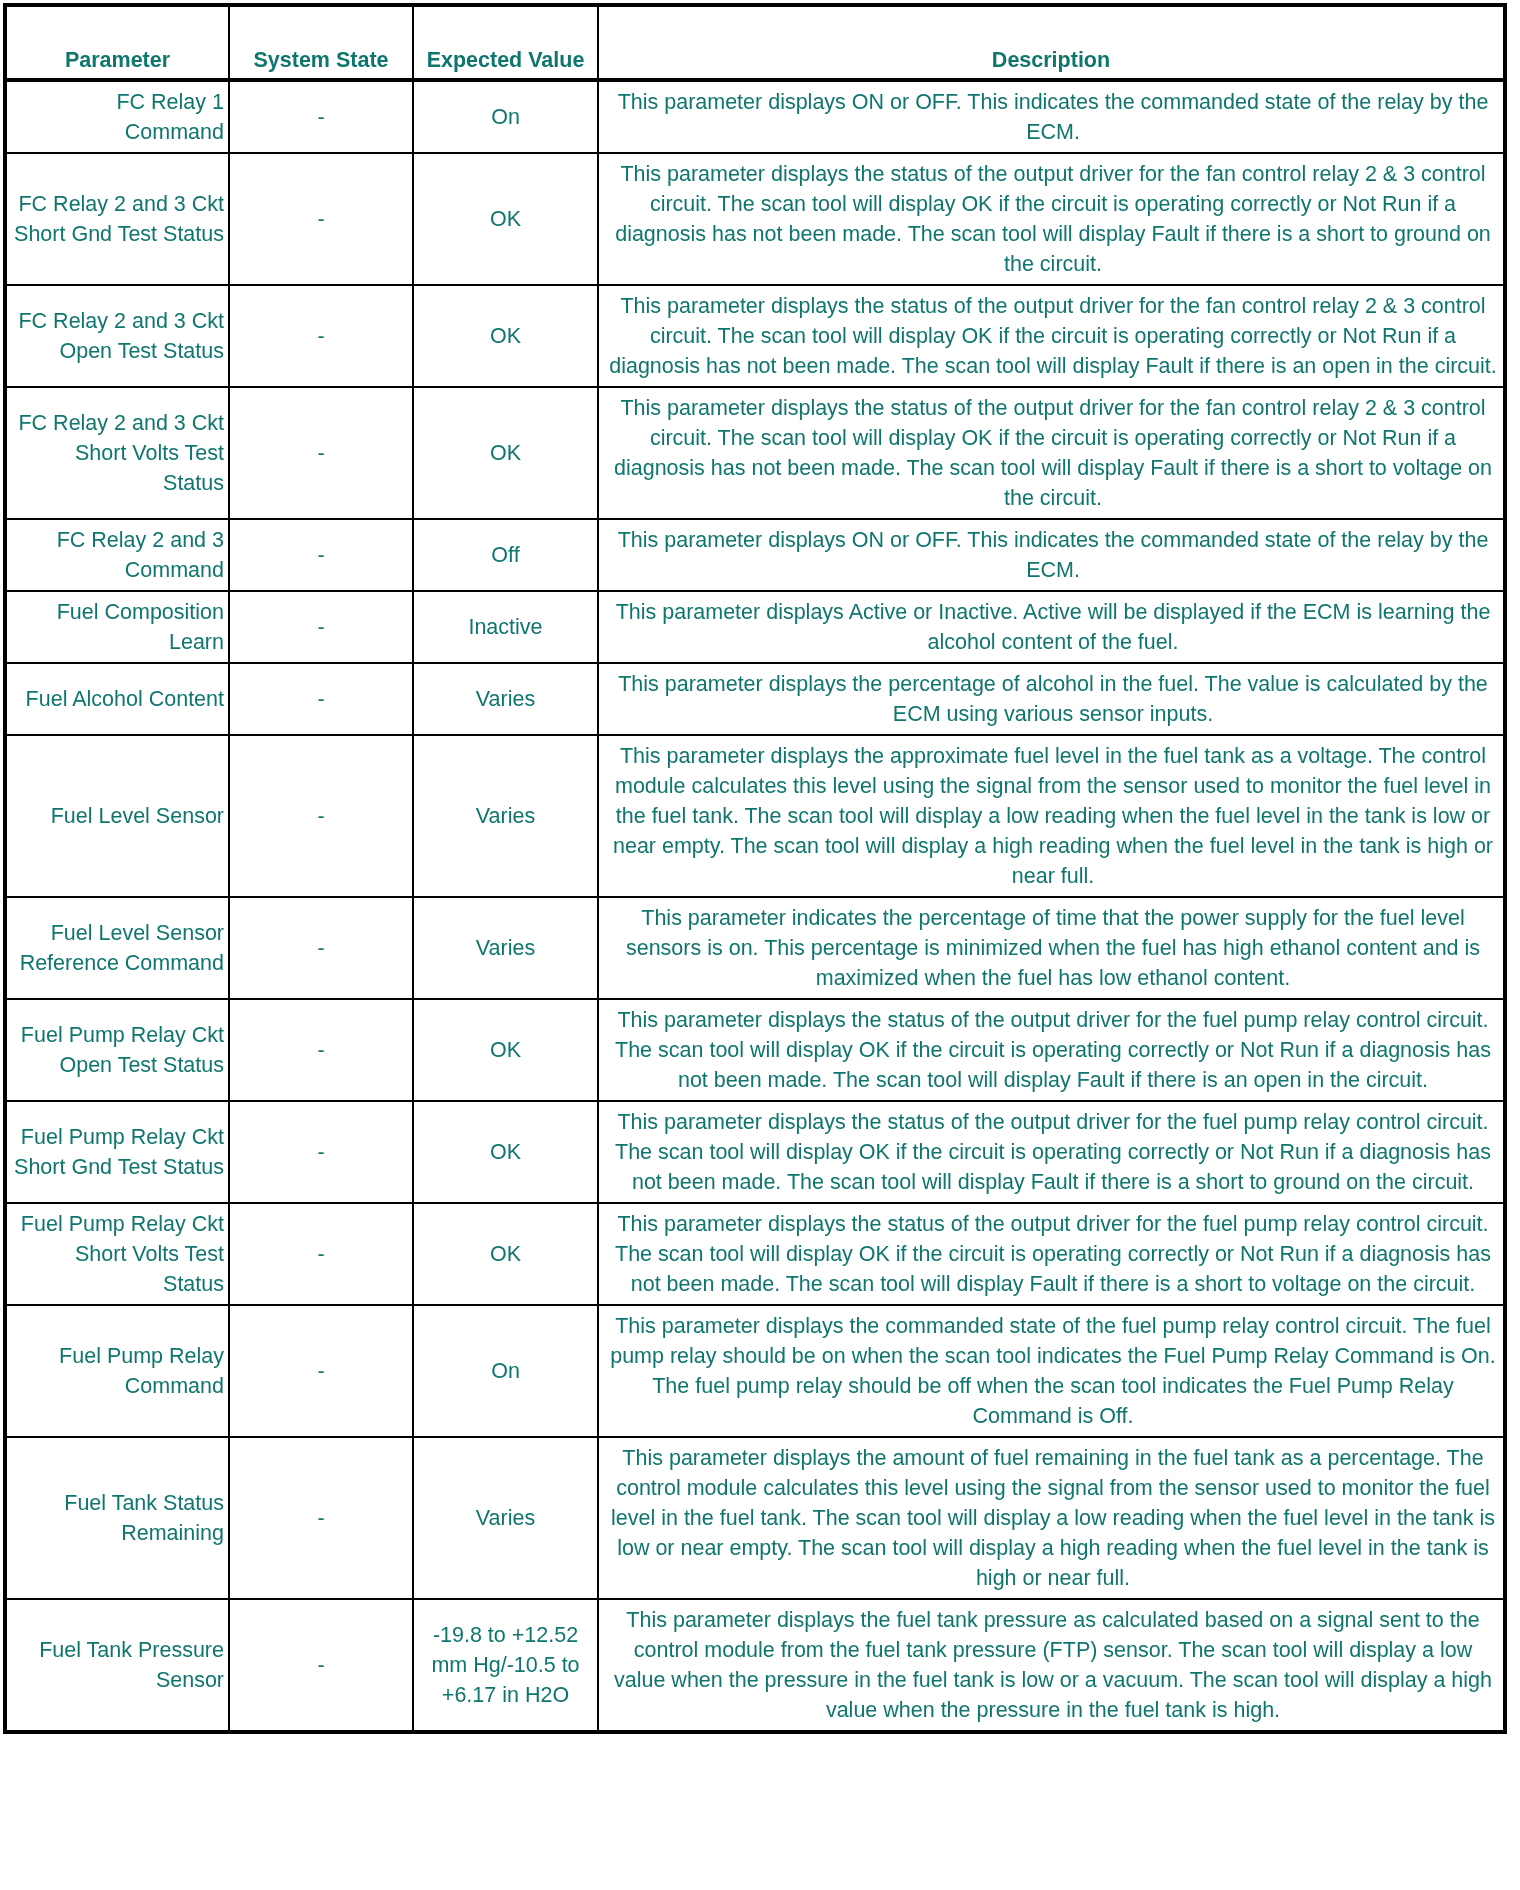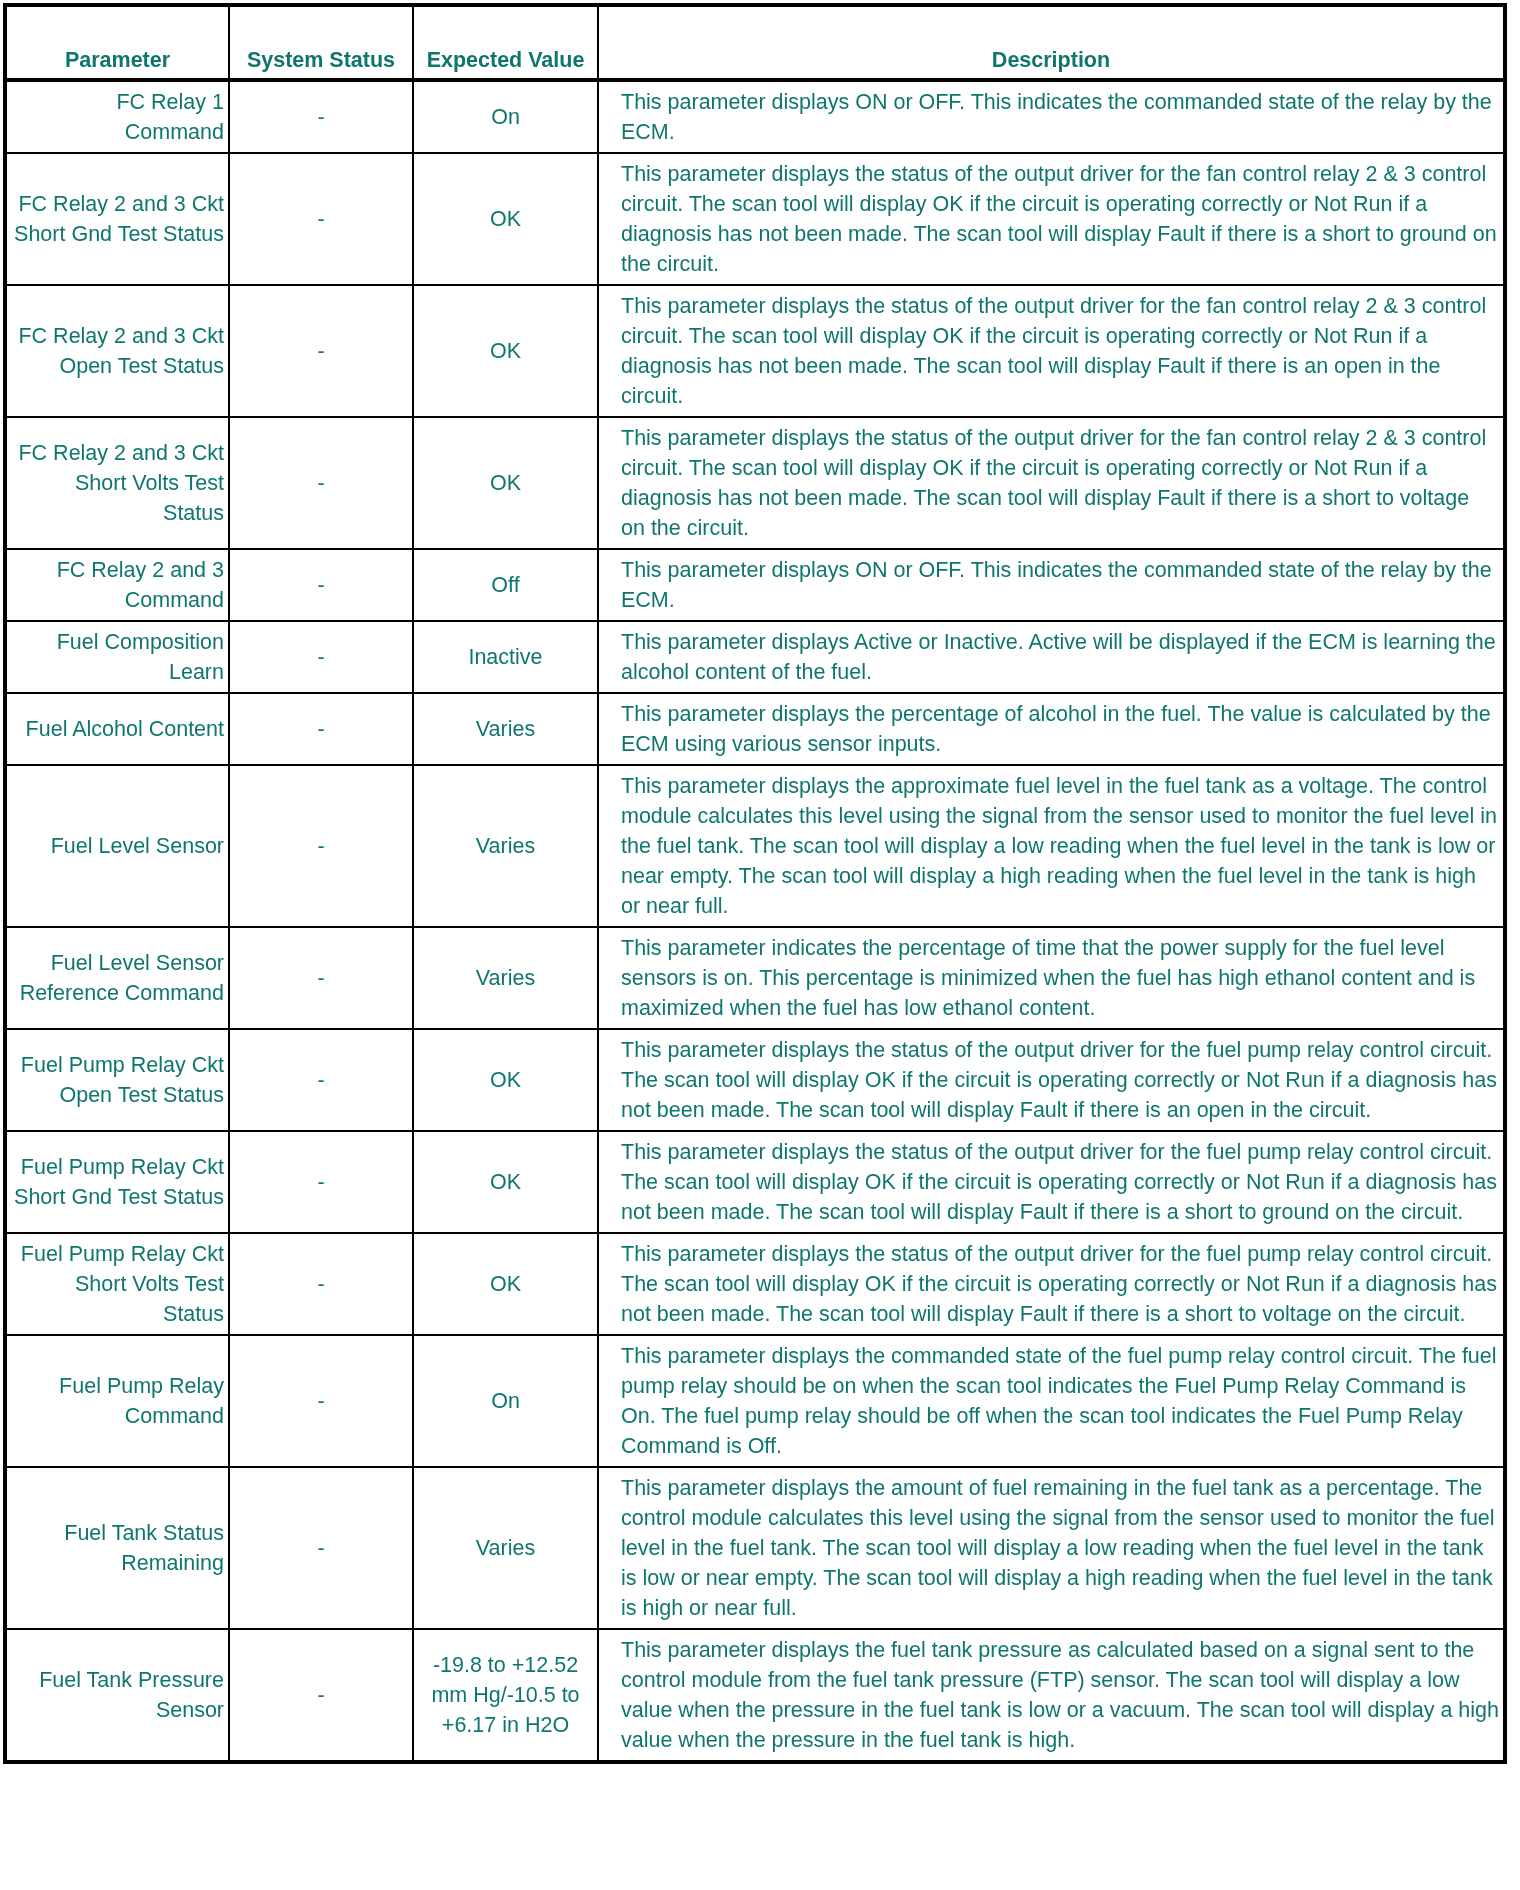--- a/index.html
+++ b/index.html
@@ -29,36 +29,36 @@
     border-bottom: 4px solid #000;
     line-height: 28px;
   }
   .doc-table td {
     border: 2px solid #000;
     padding: 5px 4px 5px 8px;
     vertical-align: middle;
   }
   .doc-table td.param { text-align: right; padding-left: 6px; }
   .doc-table td.state, .doc-table td.value { text-align: center; padding-left: 4px; }
-  .doc-table td.desc { text-align: left; padding-left: 22px; }
+  .doc-table td.desc { text-align: center; padding-left: 8px; }
 </style>
 </head>
 <body>
 
 <table class="doc-table">
   <colgroup>
     <col class="c1">
       <col class="c2">
       <col class="c3">
       <col class="c4">
   </colgroup>
   <thead>
     <tr>
       <th>Parameter</th>
-      <th>System Status</th>
+      <th>System State</th>
       <th>Expected Value</th>
       <th>Description</th>
     </tr>
   </thead>
   <tbody id="rows">
     <tr>
         <td class="param">FC Relay 1 Command</td>
         <td class="state">-</td>
         <td class="value">On</td>
         <td class="desc">This parameter displays ON or OFF. This indicates the commanded state of the relay by the ECM.</td>

